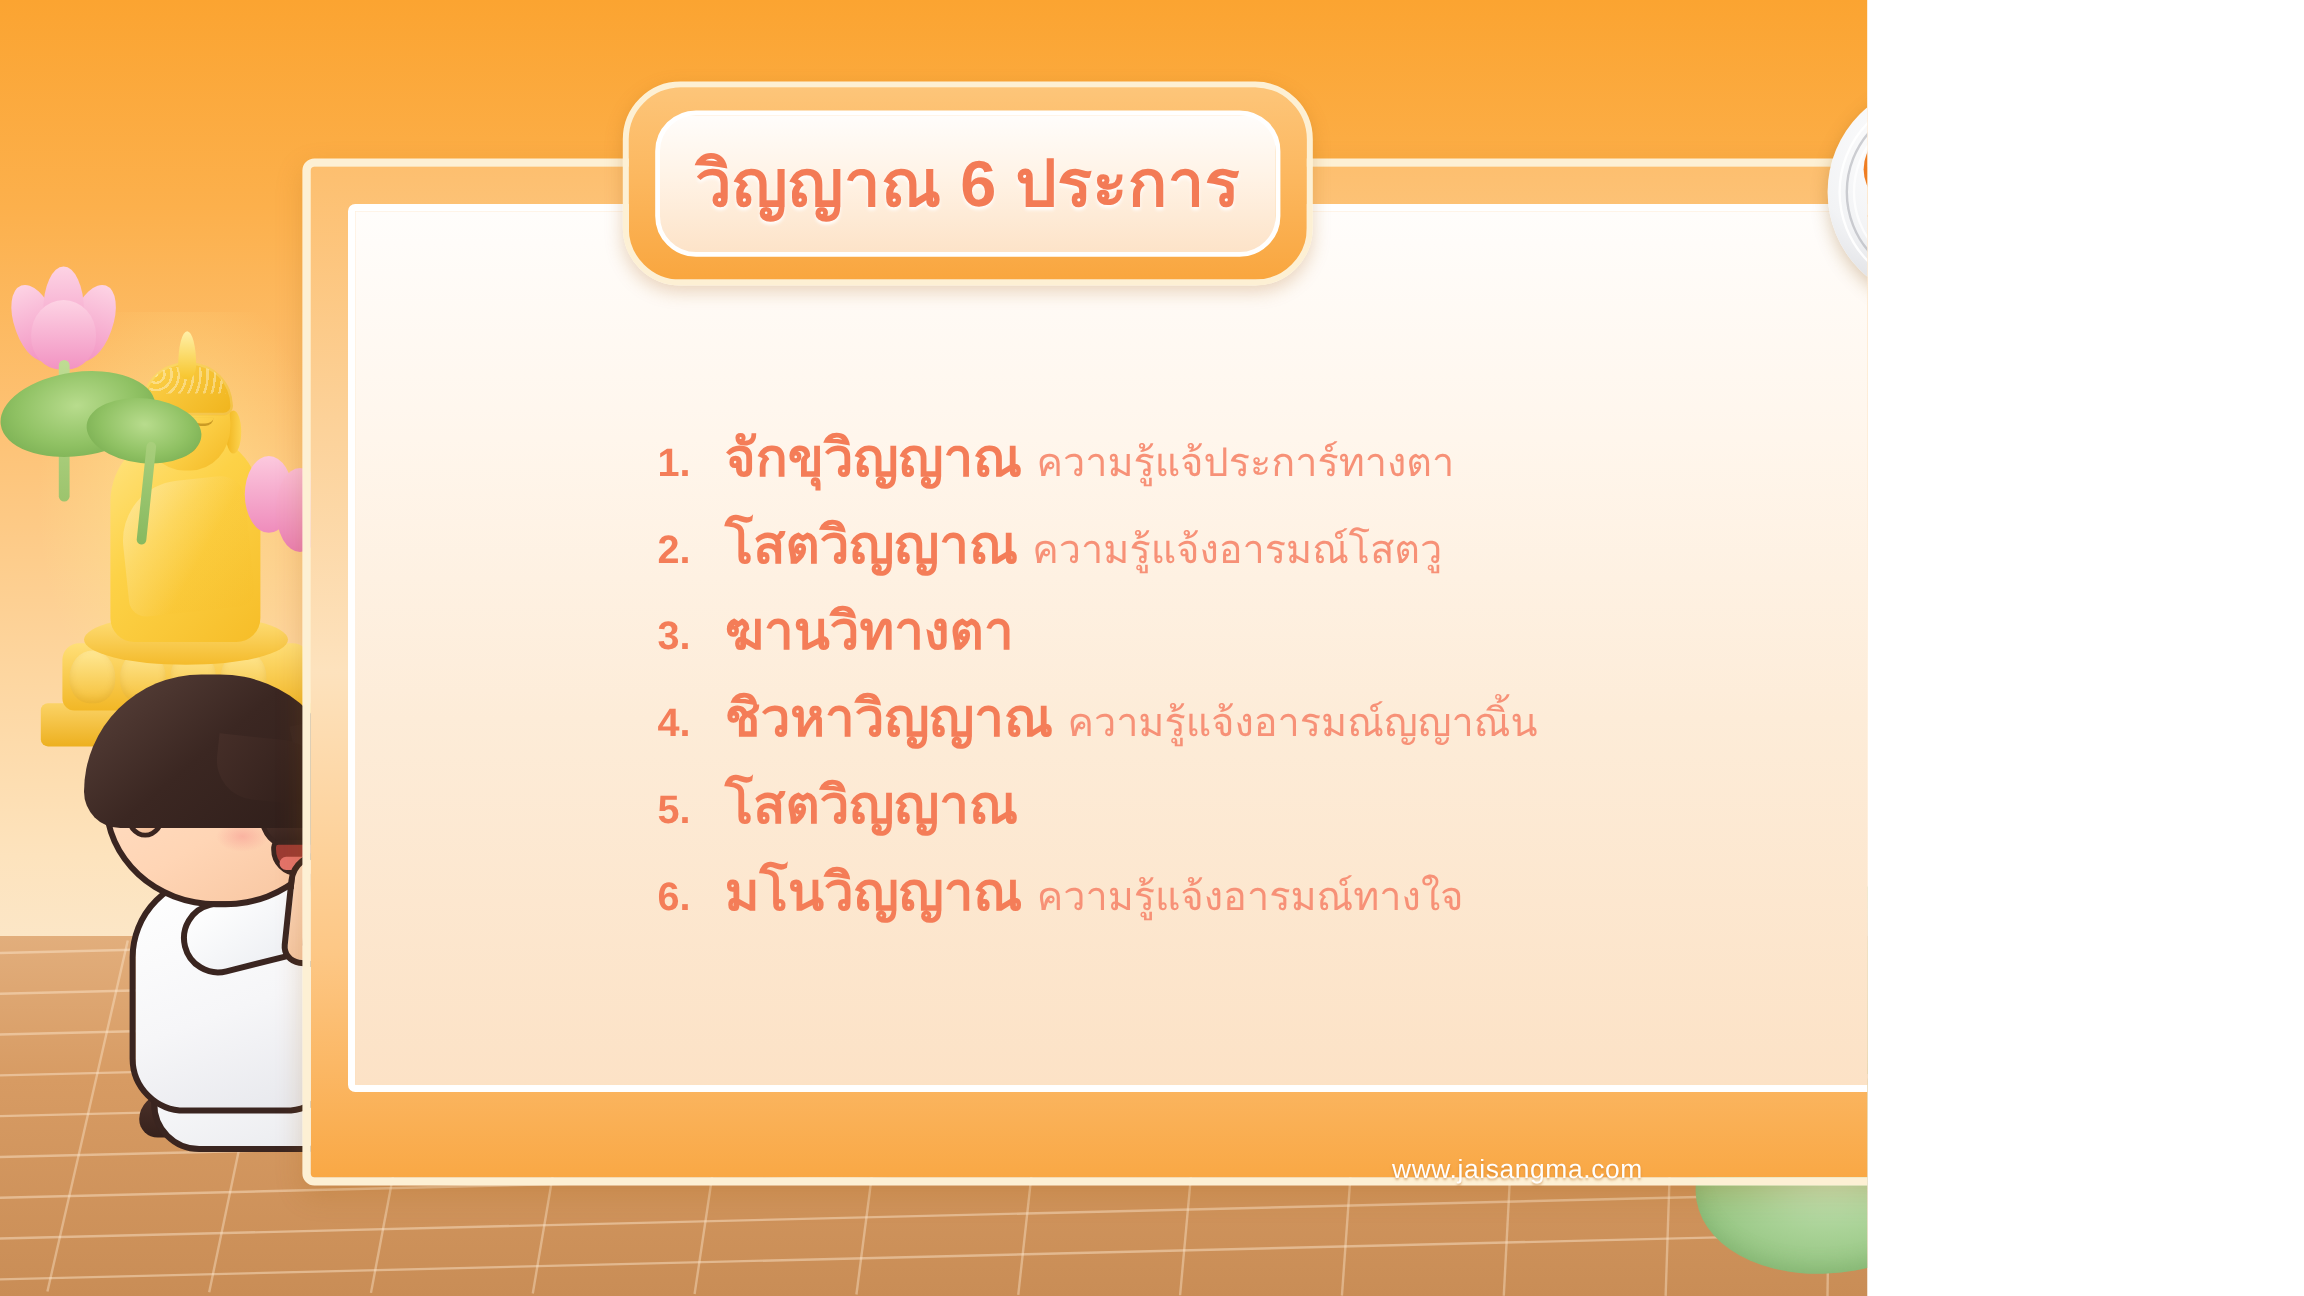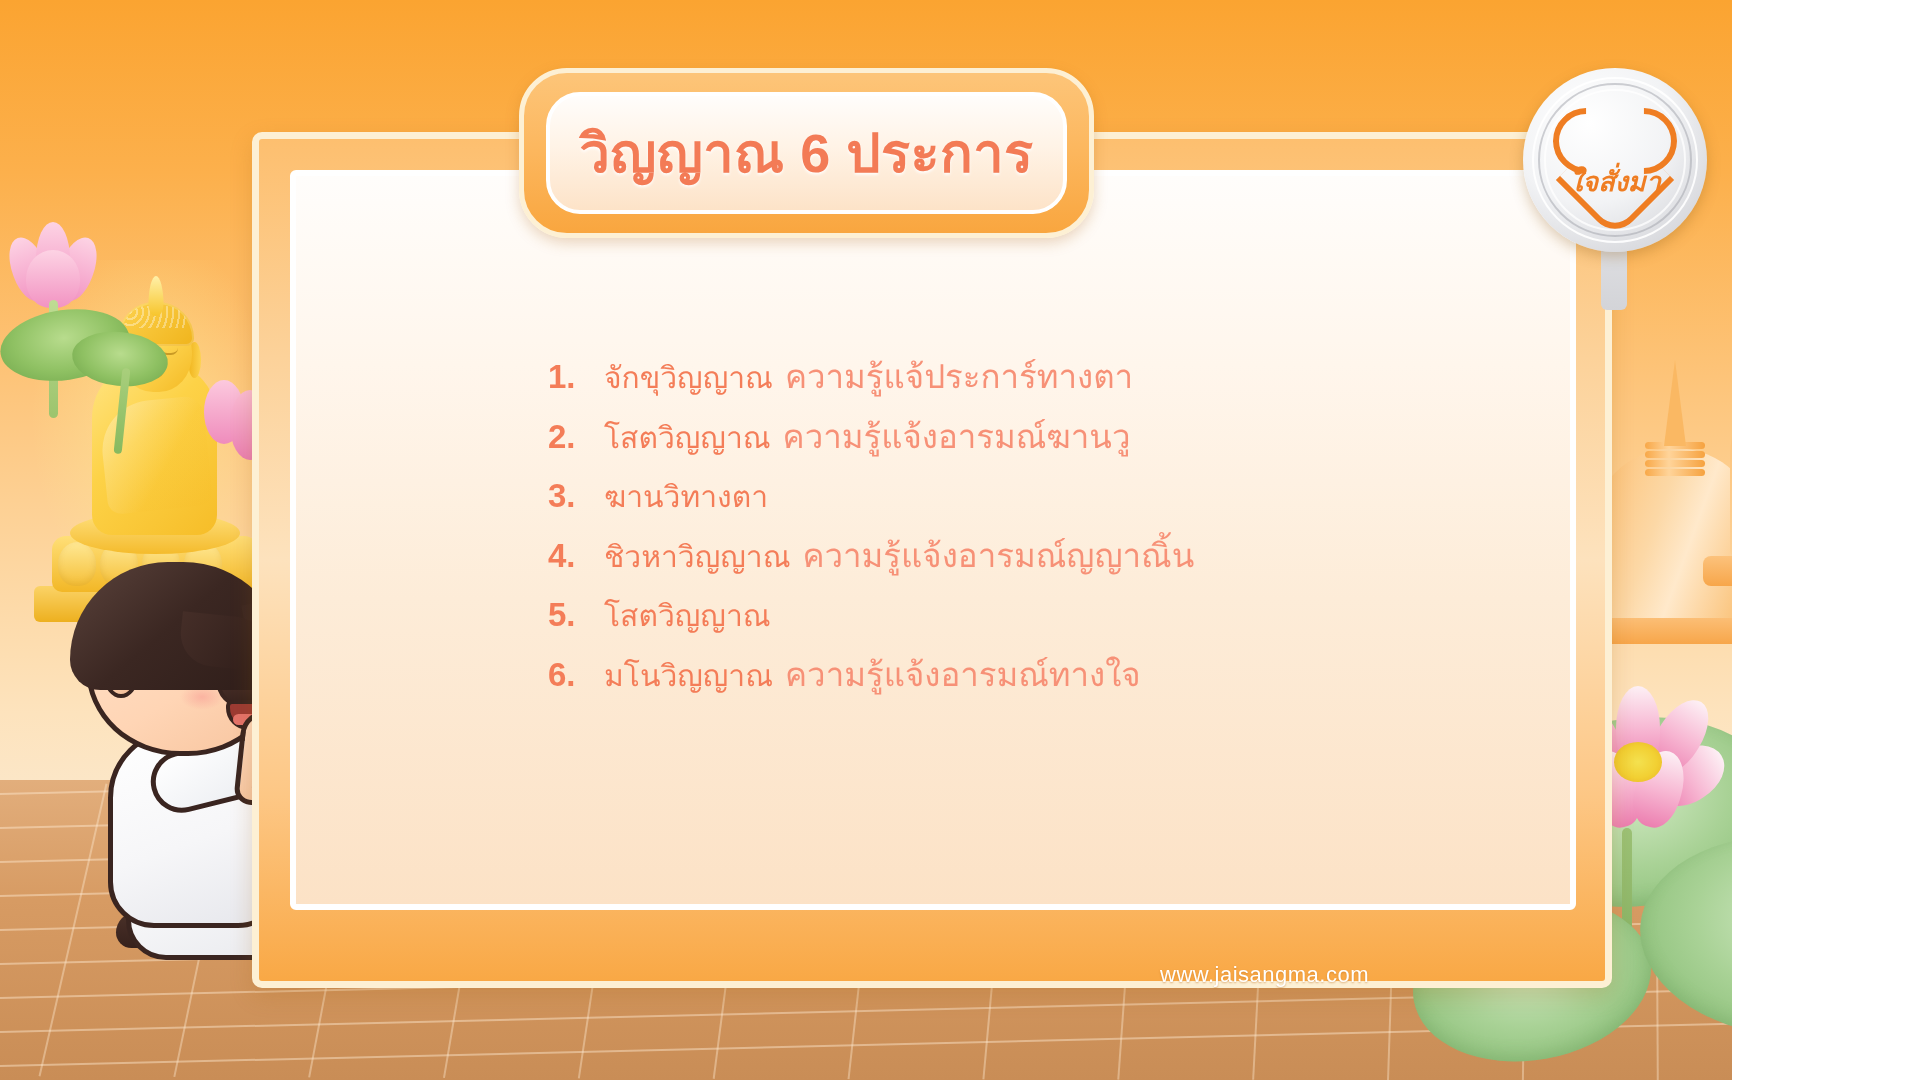--- a/index.html
+++ b/index.html
@@ -3,21 +3,21 @@
 <meta charset="utf-8">
 <title>วิญญาณ 6 ประการ</title>
 <style>
   html,body{margin:0;padding:0;}
   body{
     width:1920px;height:1080px;overflow:hidden;
     font-family:"Liberation Sans","DejaVu Sans",sans-serif;
   }
 
   
-  .stage{position:relative;width:1732px;height:1080px;overflow:hidden;
+  .stage{position:relative;width:1556px;height:1080px;overflow:hidden;
          background:linear-gradient(180deg,#fba431 0%,#fcb04c 16%,#fdc377 34%,#fdd6a0 52%,#fde3bd 66%,#fbe8cc 76%,#f7e2c6 84%,#eccfae 100%);}
 
   
   .floor{position:absolute;left:0;bottom:0;width:1920px;height:300px;
          background:linear-gradient(180deg,#e2ae7c 0%,#d79b63 40%,#c98d56 100%);}
   .floor .ln{position:absolute;background:rgba(255,236,210,.45);height:2px;transform-origin:0 0;}
   .floor .vl{position:absolute;background:rgba(255,236,210,.40);width:2px;}
 
   
   .buddha-wrap{position:absolute;left:0px;top:250px;width:300px;height:370px;}
@@ -187,21 +187,21 @@
     background:linear-gradient(180deg,#fffdfb 0%,#fff3e6 45%,#fde3c8 100%);
     border:4px solid #ffffff;border-radius:34px;box-sizing:border-box;
     display:flex;align-items:center;justify-content:center;}
   .title-text{font-size:54px;font-weight:700;color:#f37b56;letter-spacing:.5px;
     text-shadow:0 2px 3px rgba(255,255,255,.9);white-space:nowrap;}
 
   
   .list{position:absolute;left:548px;top:358px;width:940px;}
   .li{display:flex;align-items:baseline;gap:12px;margin-bottom:22px;line-height:1.14;white-space:nowrap;}
   .li .num{font-size:33px;font-weight:700;color:#f47d58;min-width:44px;text-align:left;}
-  .li .term{font-size:30px;font-weight:400;color:#f47d58;}
+  .li .term{font-size:44px;font-weight:700;color:#f47d58;}
   .li .desc{font-size:33px;font-weight:400;color:#f79177;}
 
   
   .url{position:absolute;left:1160px;top:962px;font-size:22px;color:#ffffff;
        letter-spacing:.5px;text-shadow:0 1px 2px rgba(190,110,30,.5);}
 
   
   .badge-wrap{position:absolute;left:1515px;top:60px;width:200px;height:230px;}
   .badge-tail{position:absolute;left:86px;top:120px;width:26px;height:130px;border-radius:0 0 6px 6px;
       background:linear-gradient(180deg,#e9e9ec,#d3d4d8);}
@@ -358,21 +358,21 @@
 
   <div class="list" id="list">
       <div class="li">
         <span class="num">1.</span>
         <span class="term">จักขุวิญญาณ</span>
         <span class="desc">ความรู้แจ้ประการ์ทางตา</span>
       </div>
       <div class="li">
         <span class="num">2.</span>
         <span class="term">โสตวิญญาณ</span>
-        <span class="desc">ความรู้แจ้งอารมณ์ฆานวู</span>
+        <span class="desc">ความรู้แจ้งอารมณ์โสตวู</span>
       </div>
       <div class="li">
         <span class="num">3.</span>
         <span class="term">ฆานวิทางตา</span>
       </div>
       <div class="li">
         <span class="num">4.</span>
         <span class="term">ชิวหาวิญญาณ</span>
         <span class="desc">ความรู้แจ้งอารมณ์ญญาณิ้น</span>
       </div>

